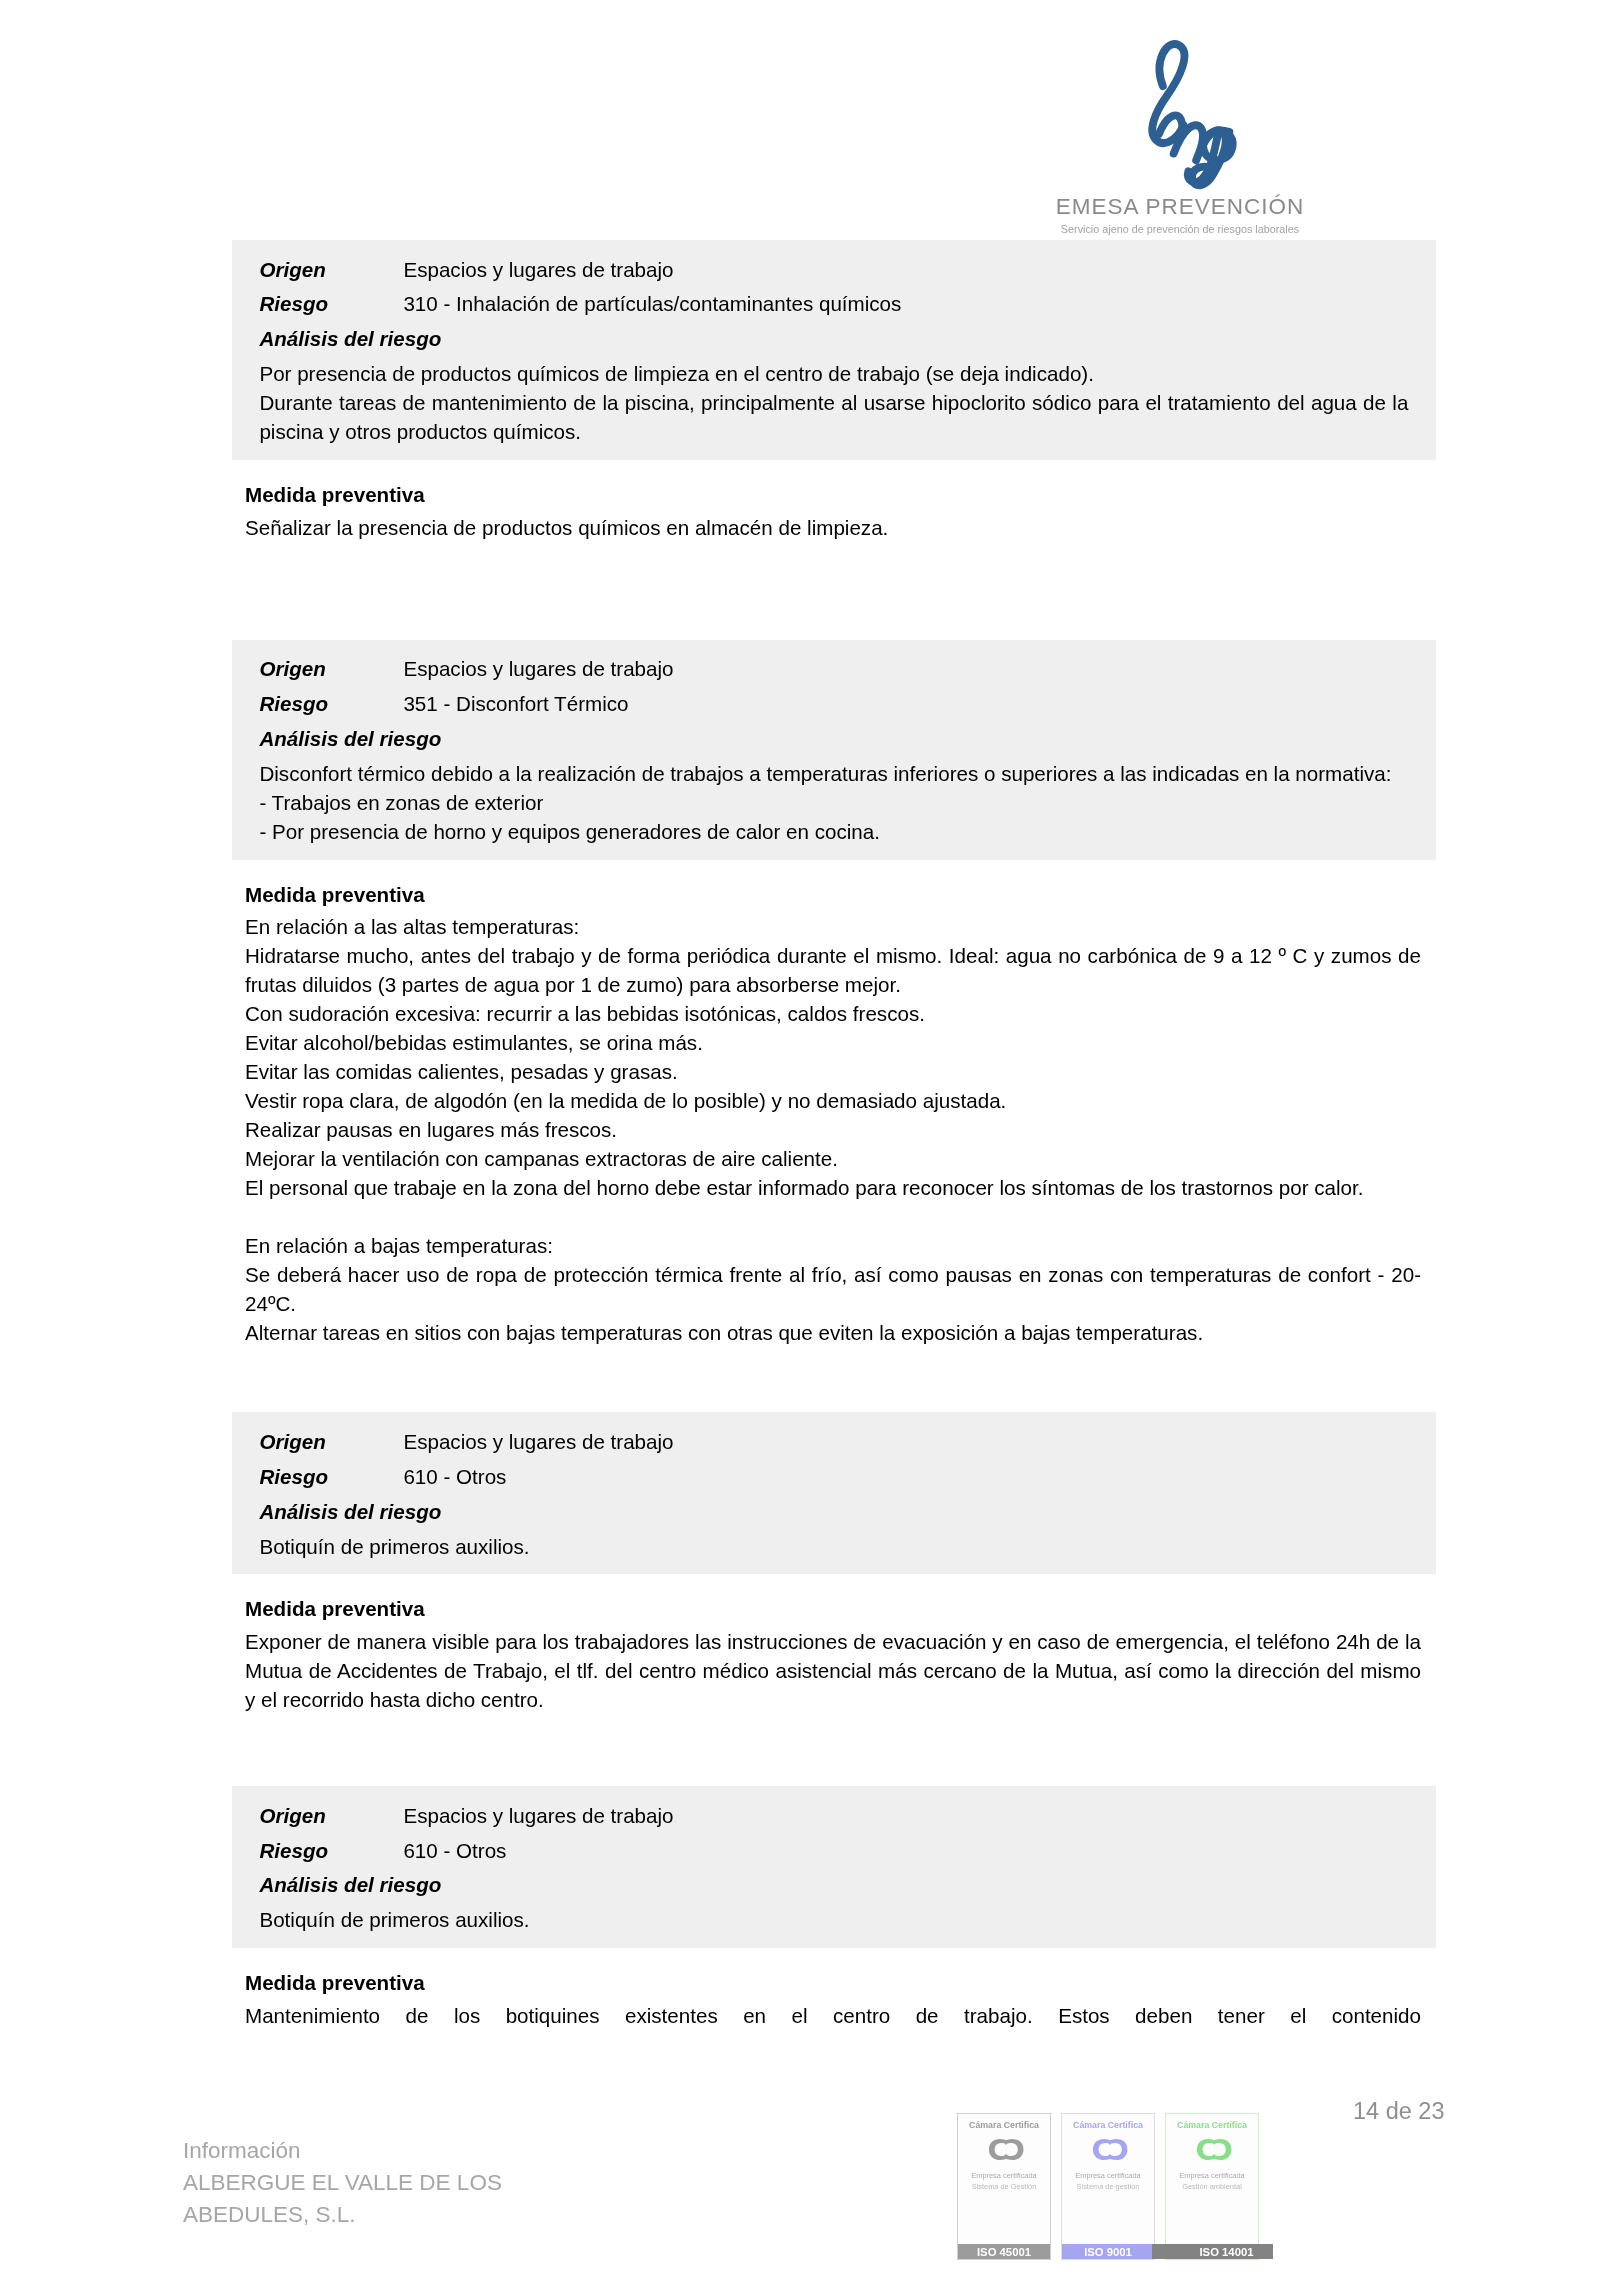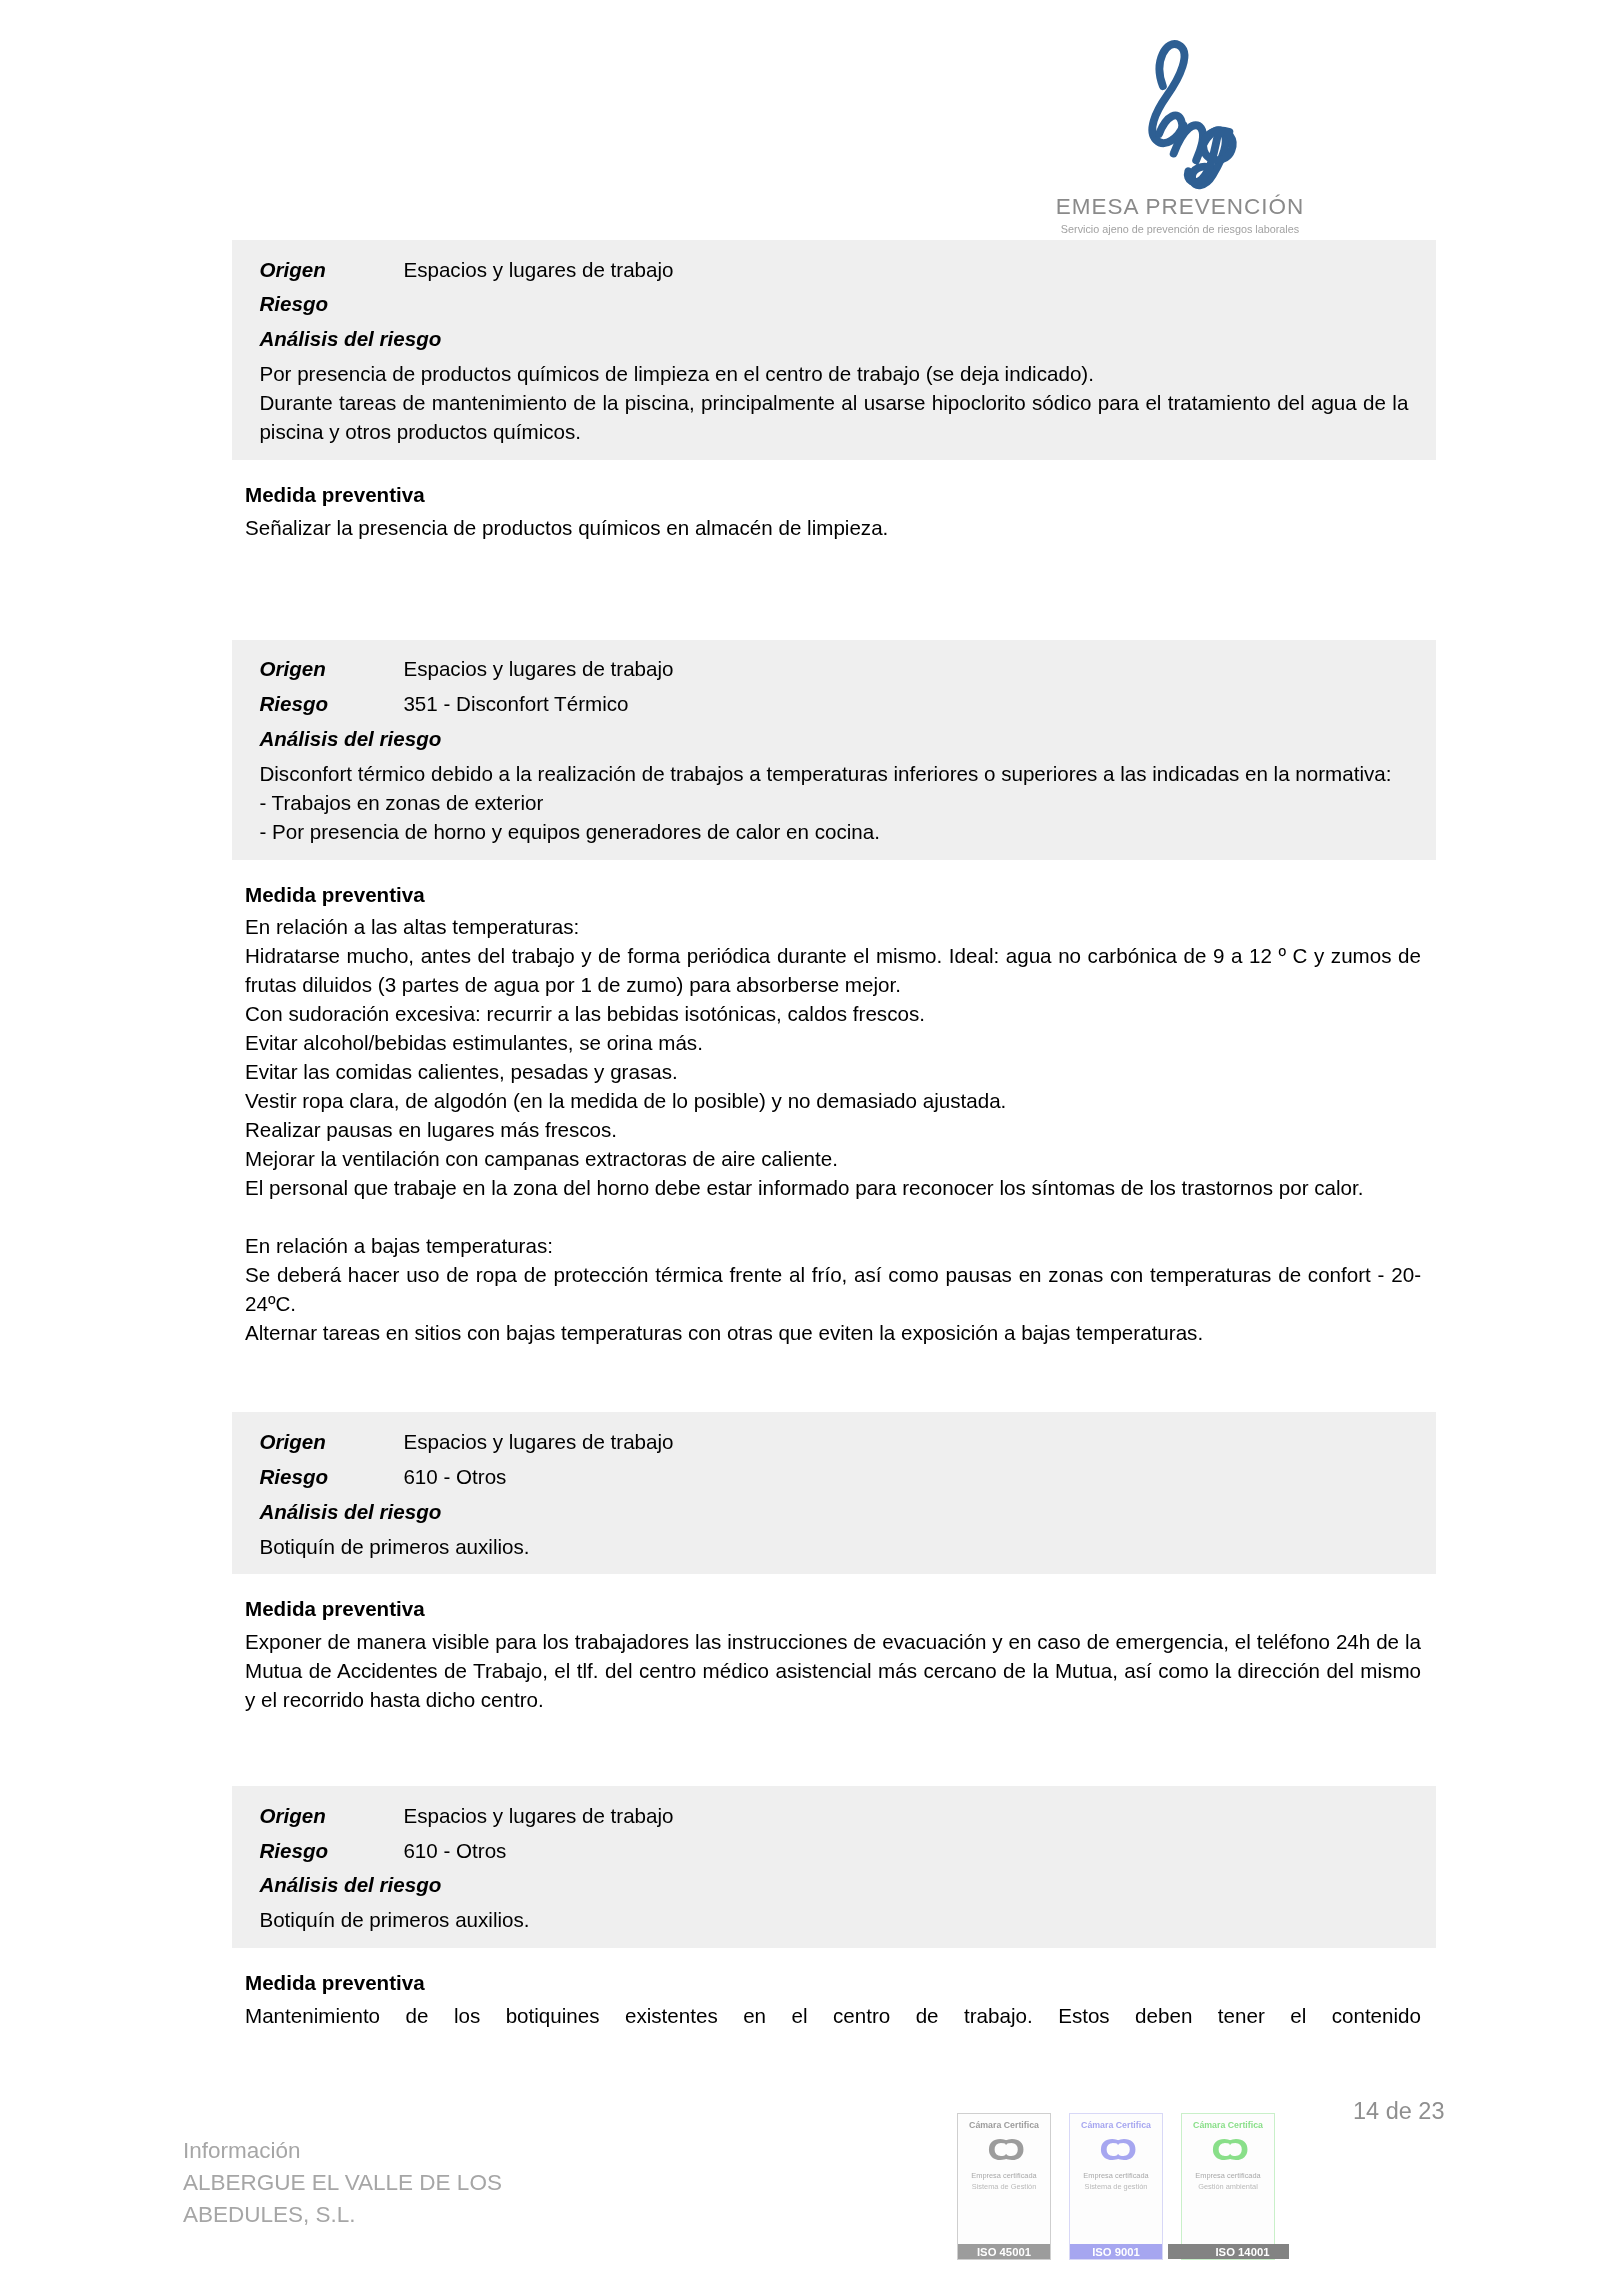--- a/index.html
+++ b/index.html
@@ -63,21 +63,21 @@
     position: absolute; left: 183px; top: 2135px;
     color: #a6a6a6; font-size: 22.5px; line-height: 32px;
     white-space: pre-line;
   }
   .page-num {
     position: absolute; left: 1353px; top: 2098px;
     color: #8f8f8f; font-size: 23.5px;
   }
   .badges {
     position: absolute; left: 957px; top: 2113px;
-    display: flex; gap: 18px; opacity: 0.88;
+    display: flex; gap: 10px; opacity: 0.88;
   }
   .badge {
     width: 94px; height: 147px; box-sizing: border-box;
     background: #fdfdfd;
     border: 1px solid; border-color: #cccccc;
     display: flex; flex-direction: column; align-items: center;
     text-align: center;
   }
   .badge-header { font-size: 8.8px; font-weight: bold; margin-top: 5.9px; white-space: nowrap; }
   .badge-logo {
@@ -113,20 +113,21 @@
   <div class="content">
 
     <div class="section s1">
       <div class="risk-box">
         <div class="kv">
           <span class="k">Origen</span>
           <span class="v">Espacios y lugares de trabajo</span>
         </div>
         <div class="kv">
           <span class="k">Riesgo</span>
+          <span class="v">310 - Inhalación de partículas/contaminantes químicos</span>
         </div>
         <div class="analisis-label">Análisis del riesgo</div>
         <div class="analisis-text">Por presencia de productos químicos de limpieza en el centro de trabajo (se deja indicado).
 Durante tareas de mantenimiento de la piscina, principalmente al usarse hipoclorito sódico para el tratamiento del agua de la piscina y otros productos químicos.</div>
       </div>
       <div class="medida">
         <div class="medida-label">Medida preventiva</div>
         <div class="medida-text">Señalizar la presencia de productos químicos en almacén de limpieza.</div>
       </div>
     </div>

